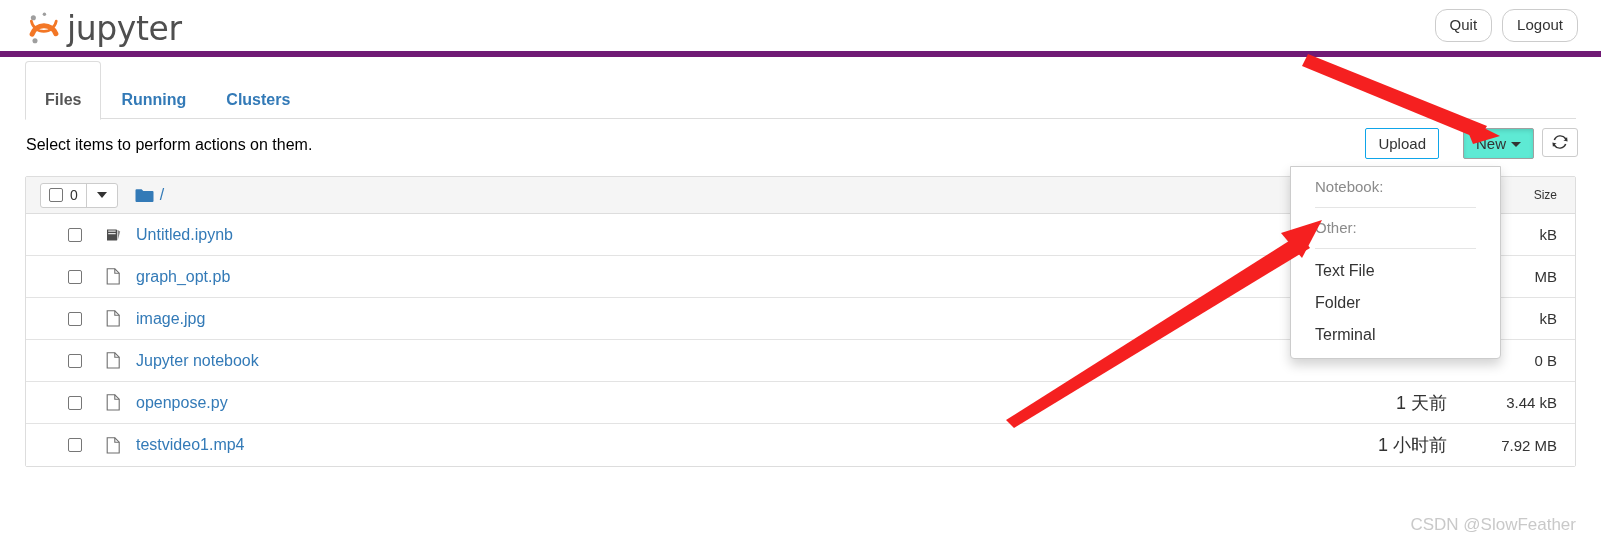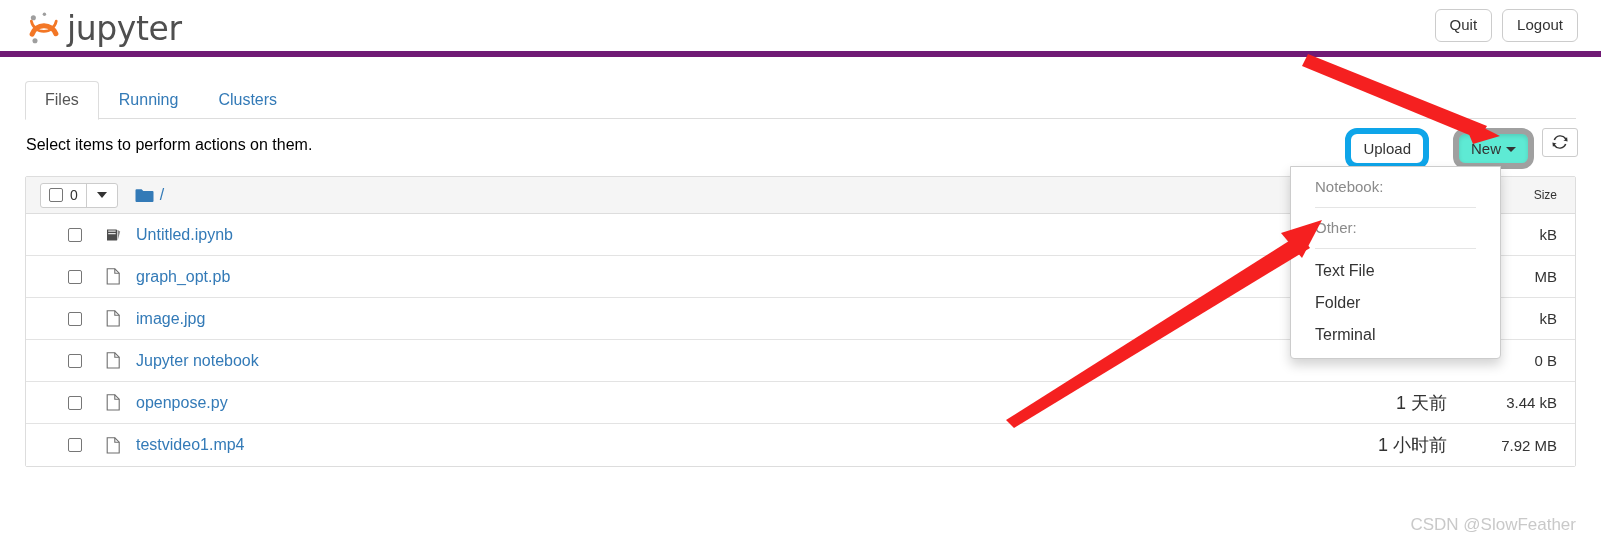--- a/index.html
+++ b/index.html
@@ -44,21 +44,21 @@
     right: 23px; top: 9px;
     display: flex;
     gap: 10px;
   }
   .btn {
     font-family: "Liberation Sans", sans-serif;
     font-size: 15px;
     color: #333333;
     background: #ffffff;
     border: 1px solid #cccccc;
-    border-radius: 6px;
+    border-radius: 12px;
     padding: 7px 14px;
     line-height: 1.1;
     cursor: pointer;
     white-space: nowrap;
   }
 
   
   .tabs-row {
     position: absolute;
     top: 57px; left: 0;
@@ -67,29 +67,30 @@
   }
   .tabs {
     position: absolute;
     left: 25px; bottom: 0;
     display: flex;
     align-items: flex-end;
     height: 42px;
   }
   .tab {
     font-size: 16px;
-    padding: 8px 19px 10px;
+    padding: 28px 19px 10px;
     color: #337ab7;
     cursor: pointer;
     border: 1px solid transparent;
     border-radius: 4px 4px 0 0;
     line-height: 1.2;
     background: transparent;
     position: relative;
     top: 1px;
+    font-weight: bold;
   }
   .tab.active {
     color: #555555;
     background: #ffffff;
     border: 1px solid #dddddd;
     border-bottom-color: #ffffff;
   }
   .tabs-underline {
     position: absolute;
     left: 25px; right: 25px;
@@ -115,22 +116,22 @@
     position: absolute;
     right: 23px; top: 0;
     display: flex;
     gap: 8px;
     align-items: flex-start;
   }
   .btn-sm {
     font-size: 15px;
     color: #333333;
     background: #ffffff;
-    border: 6px solid #0ea5e9;
-    border-radius: 12px;
+    border: 1px solid #0ea5e9;
+    border-radius: 2px;
     padding: 6px 12px;
     cursor: pointer;
     line-height: 1.15;
     white-space: nowrap;
   }
   .btn-sm.pressed {
     background: #5eead4;
     border-color: #a0a0a0;
     box-shadow: inset 0 2px 4px rgba(0,0,0,0.12);
     margin-left: 16px;

